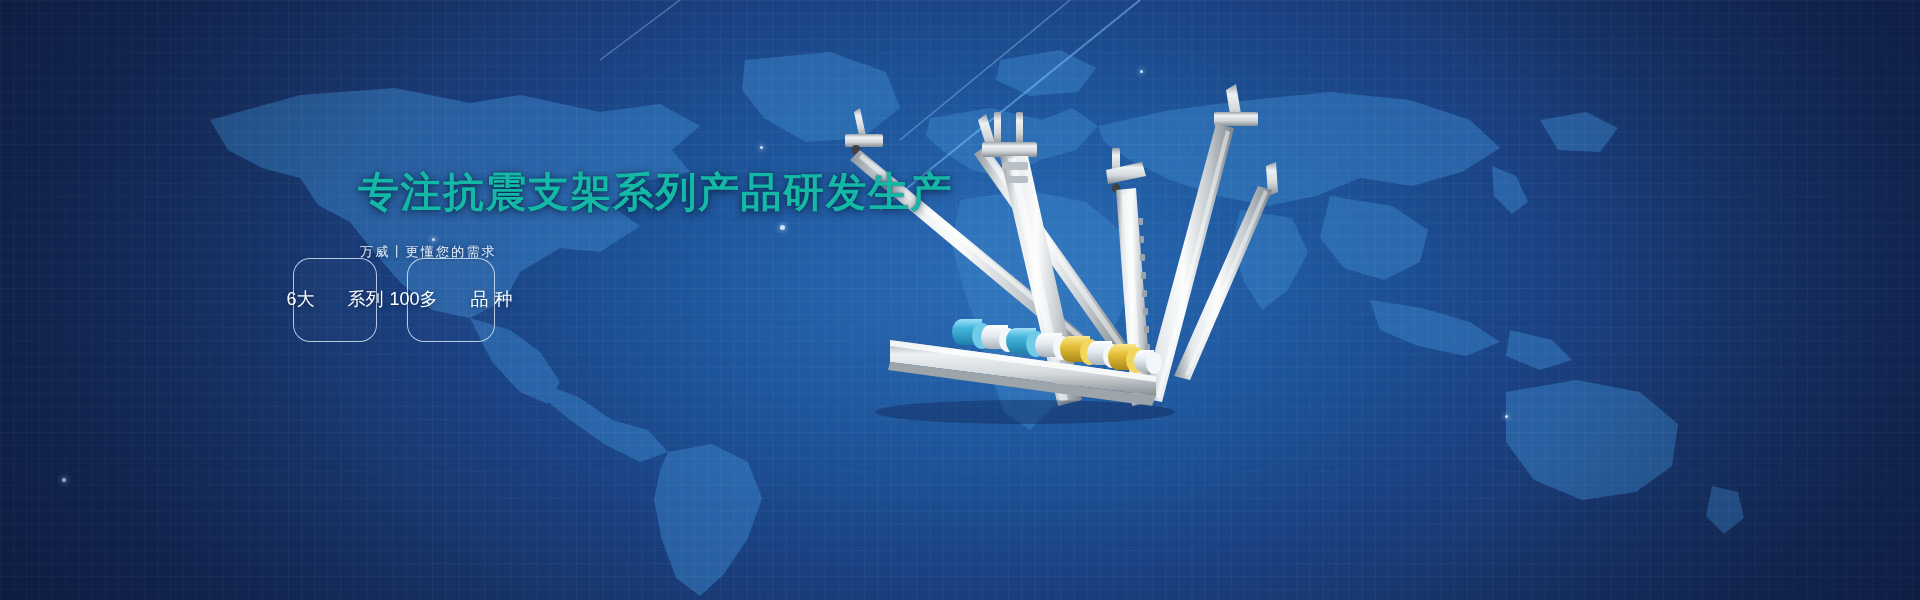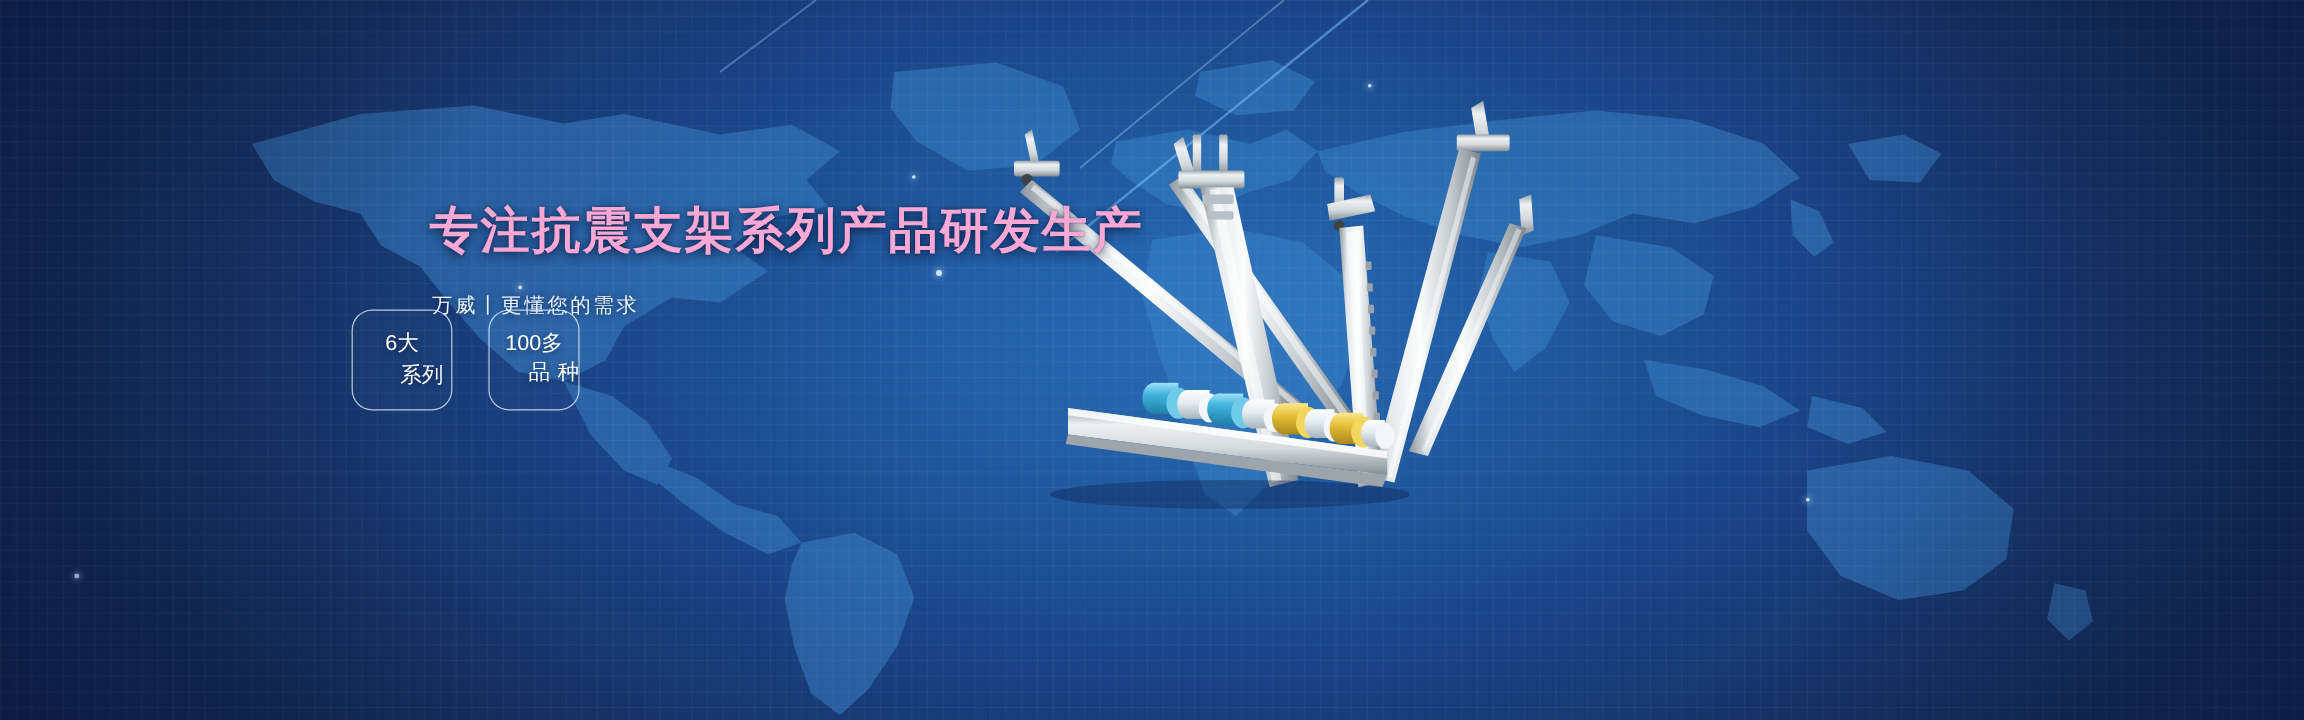--- a/index.html
+++ b/index.html
@@ -75,68 +75,68 @@
     position: absolute;
     left: 358px;
     top: 170px;
     width: 560px;
   }
   .headline {
     margin: 0;
     font-size: 41px;
     font-weight: bold;
     letter-spacing: 1.5px;
-    color: #f9a8d4;
+    color: #14b8a6;
     line-height: 1.12;
     white-space: nowrap;
     text-shadow: 0 2px 9px rgba(4,16,48,0.75), 0 0 2px rgba(10,30,70,0.6);
   }
   .subline {
     margin: 27px 0 0 2px;
-    font-size: 17px;
+    font-size: 13px;
     letter-spacing: 2.2px;
     color: #eaf2fc;
     white-space: nowrap;
     text-shadow: 0 1px 6px rgba(4,16,48,0.7);
   }
 
   
   .badges {
     position: absolute;
     left: 293px;
     top: 258px;
     display: flex;
     gap: 30px;
   }
   .badge {
     width: 84px;
     height: 84px;
     border: 1px solid rgba(222,236,252,0.8);
     border-radius: 17px;
     display: flex;
-    flex-direction: column;
+    flex-direction: row;
     align-items: center;
     justify-content: center;
     color: #ffffff;
     text-shadow: 0 1px 5px rgba(4,16,48,0.6);
     background: rgba(255,255,255,0.015);
   }
   .badge .l1 {
     font-size: 18px;
     line-height: 1.42;
     white-space: nowrap;
   }
   .badge .l2 {
     font-size: 18px;
     line-height: 1.42;
     white-space: nowrap;
     margin-left: 33px;
   }
-  .badge.wide { width: 76px; }
-  .badge .spaced { letter-spacing: 6px; margin-right: -6px; font-family: Liberation Mono, monospace; }
+  .badge.wide { width: 88px; }
+  .badge .spaced { letter-spacing: 6px; margin-right: -6px; }
 
   
   .product {
     position: absolute;
     left: 790px;
     top: 50px;
     width: 600px;
     height: 380px;
   }
 </style>

